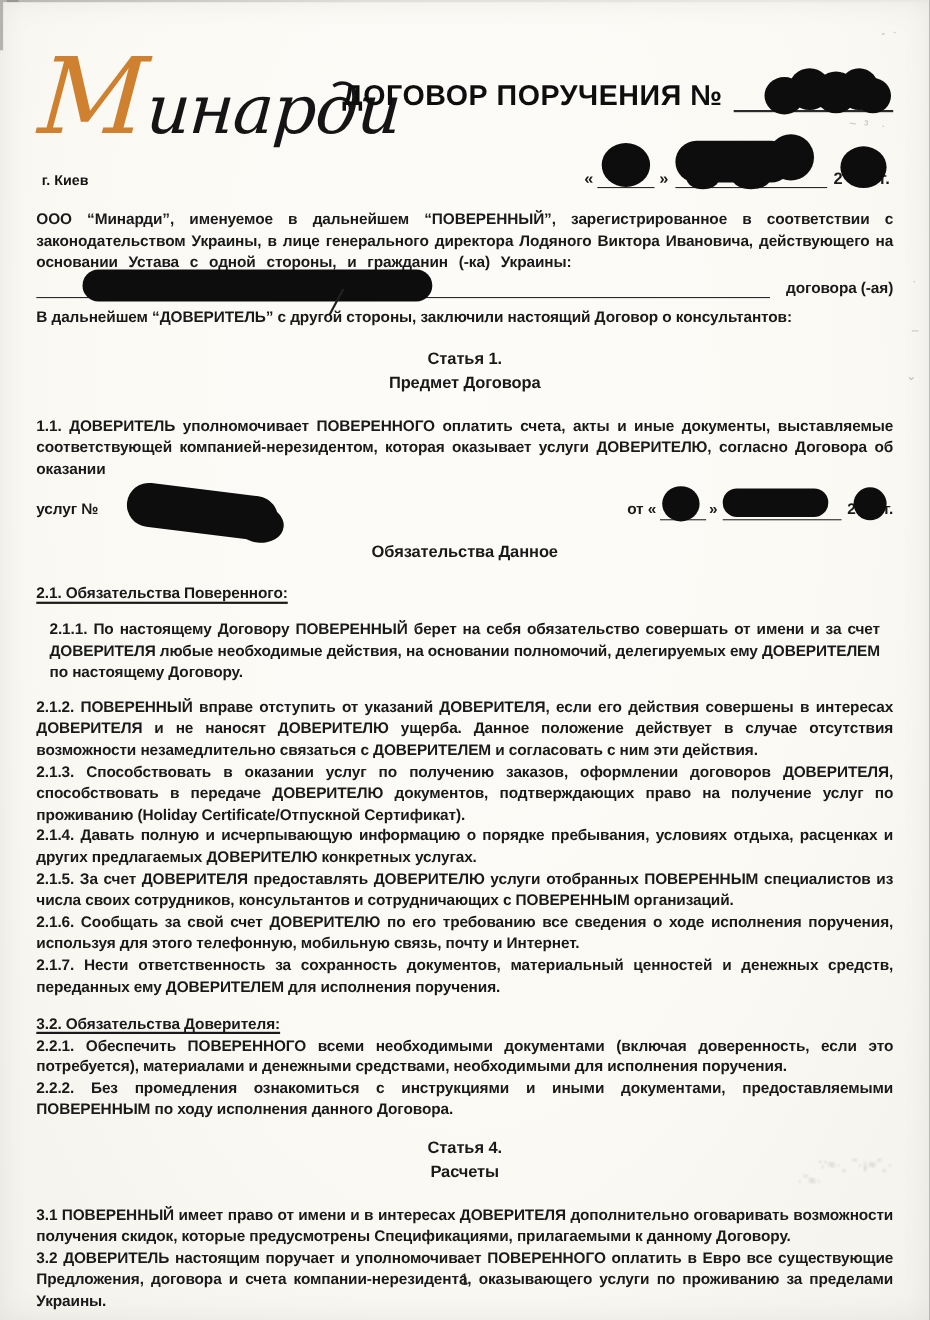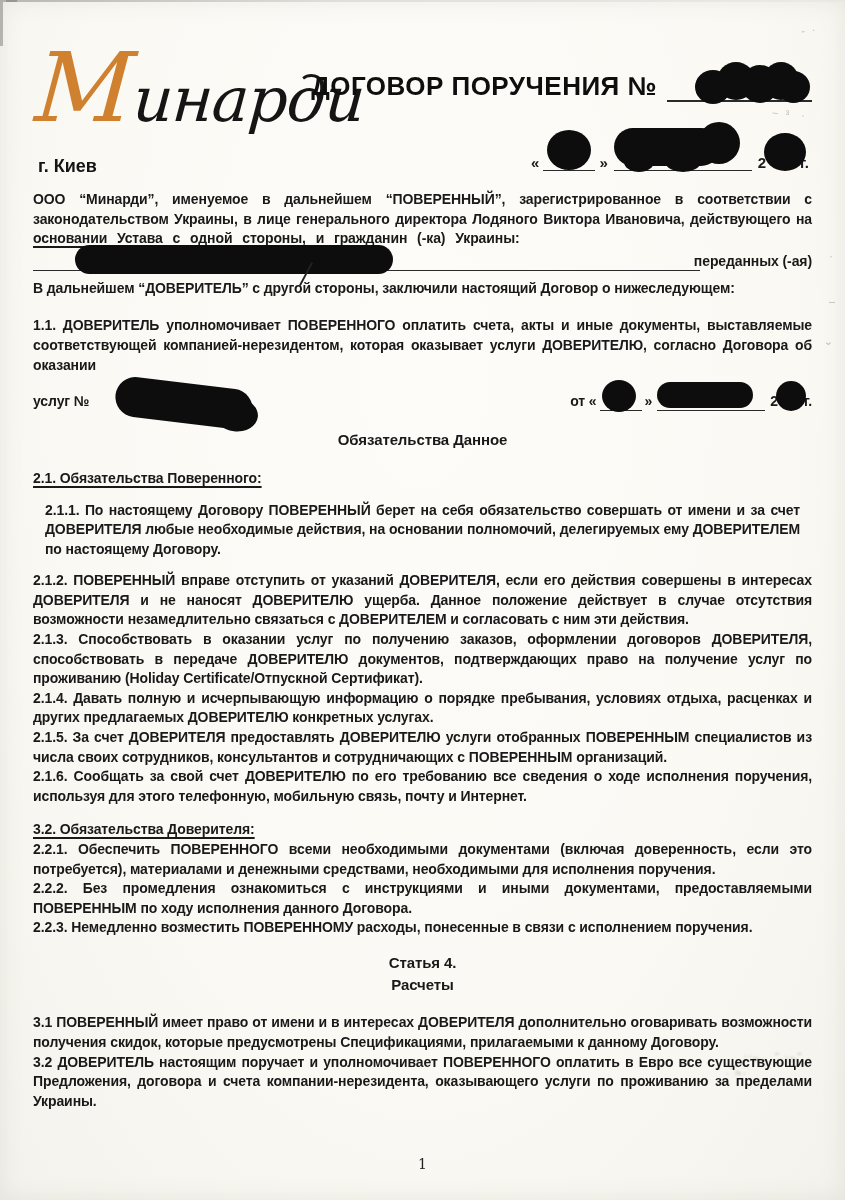--- a/index.html
+++ b/index.html
@@ -18,38 +18,38 @@
   .scan-top-edge{position:absolute;top:0;left:6px;right:0;height:2px;background:linear-gradient(90deg,#8a8a84,#cfcec6 40%,#e6e5dd);opacity:.55;}
   .scan-left-corner{position:absolute;top:0;left:0;width:14px;height:44px;border-left:3px solid #7a7a74;border-top:2px solid #7a7a74;opacity:.5;border-bottom-right-radius:10px;}
   .pencil{position:absolute;color:#8e8c86;font-size:11px;letter-spacing:2px;opacity:.55;}
   .smudge{position:absolute;color:#9a978e;filter:blur(1px);opacity:.6;font-size:12px;letter-spacing:1px;}
 
   
   .header{position:relative;height:190px;}
   .logo{position:absolute;left:36px;top:40px;white-space:nowrap;font-family:"DejaVu Serif", serif;font-style:italic;transform:skewX(-4deg);}
   .logo .initial{font-size:96px;line-height:1;color:#d0812f;font-weight:400;}
   .logo .rest{font-size:62px;line-height:1;color:#151515;letter-spacing:-1px;}
-  .city{position:absolute;left:38px;top:156px;font-size:18px;font-weight:700;color:#141414;}
+  .city{position:absolute;left:38px;top:156px;font-size:13px;font-weight:700;color:#141414;}
 
   .contract-title-row{position:absolute;top:70px;right:33px;display:flex;align-items:flex-end;}
   .contract-title{font-size:26px;font-weight:700;letter-spacing:.5px;color:#0e0e0e;white-space:nowrap;}
   .number-line{position:relative;width:145px;height:30px;margin-left:10px;border-bottom:2px solid #2a2a2a;}
   .blob-cluster{position:absolute;left:28px;bottom:-4px;width:115px;height:42px;}
   .blob-cluster .b{position:absolute;background:#0d0d0d;border-radius:50%;}
 
   .date-row{position:absolute;top:148px;right:36px;display:flex;align-items:flex-end;font-size:15px;font-weight:700;white-space:nowrap;}
   .seg{position:relative;border-bottom:1.5px solid #2a2a2a;height:22px;}
   .seg .dot{position:absolute;background:#0d0d0d;border-radius:50%;}
   .seg .pill{position:absolute;background:#0d0d0d;border-radius:999px;}
   .lump{position:absolute;background:#0d0d0d;border-radius:50%;}
 
   
   .body{position:relative;padding:0 33px;font-size:14px;font-weight:700;line-height:1.40;letter-spacing:-0.1px;color:#191919;}
   .para{text-align:justify;}
-  .u{text-decoration:underline;text-underline-offset:3px;text-decoration-thickness:1.5px;word-spacing:14px;}
+  .u{text-underline-offset:3px;text-decoration-thickness:1.5px;word-spacing:14px;}
   .sp{word-spacing:6px;}
   .fill-line{position:relative;height:26px;margin-top:2px;}
   .fill-line .rule{position:absolute;left:0;top:19px;width:667px;border-bottom:1.5px solid #2a2a2a;}
   .fill-line .marker{position:absolute;left:42px;top:-6px;width:318px;height:29px;background:#0d0d0d;border-radius:15px;}
   .fill-line .tick{position:absolute;left:272px;top:10px;width:1.5px;height:26px;background:#222;transform:rotate(28deg);}
   .fill-line .right-label{position:absolute;right:0;top:1px;font-weight:700;}
 
   .art-head{text-align:center;font-weight:700;font-size:15px;line-height:1.45;}
   .sec-title{font-weight:700;text-decoration:underline;text-underline-offset:3px;text-decoration-thickness:1.8px;}
 
@@ -115,25 +115,29 @@
   </div>
 
   <div class="body">
 
     <p class="para" style="margin:0;"><span>ООО “Минарди”, именуемое в дальнейшем “ПОВЕРЕННЫЙ”,  зарегистрированное в соответствии с законодательством Украины, в лице генерального директора Лодяного Виктора Ивановича, действующего на </span><span class="u sp">основании Устава с одной</span><span class="sp"> стороны, и гражданин (-ка) Украины:</span></p>
 
     <div class="fill-line">
       <span class="rule"></span>
       <span class="marker"></span>
       <span class="tick"></span>
-      <span class="right-label">переданных (-ая)</span>
+      <span class="right-label">договора (-ая)</span>
     </div>
 
-    <p class="para" style="margin:2px 0 0 0;">В дальнейшем “ДОВЕРИТЕЛЬ” с другой стороны, заключили настоящий Договор о нижеследующем:</p>
+    <p class="para" style="margin:2px 0 0 0;">В дальнейшем “ДОВЕРИТЕЛЬ” с другой стороны, заключили настоящий Договор о консультантов:</p>
 
+    <div class="art-head mt18">
+      <div>Статья 1.</div>
+      <div>Предмет Договора</div>
+    </div>
 
     <p class="para mt18" style="margin-bottom:0;">1.1. ДОВЕРИТЕЛЬ уполномочивает ПОВЕРЕННОГО оплатить счета, акты и иные документы, выставляемые соответствующей компанией-нерезидентом, которая оказывает услуги ДОВЕРИТЕЛЮ, согласно Договора об оказании</p>
 
     <div class="svc-row">
       <span class="svc-label">услуг №</span>
       <span class="svc-blob"></span>
       <span class="svc-spacer"></span>
       <span class="svc-right">
         <span>от</span>&nbsp;<span>«</span>
         <span class="seg" style="width:42px;margin:0 3px;">
@@ -155,25 +159,25 @@
       <div>Обязательства Данное</div>
     </div>
 
     <p class="sec-title mt18" style="margin-bottom:0;">2.1. Обязательства Поверенного:</p>
     <p class="para" style="margin:12px;">2.1.1. По настоящему Договору ПОВЕРЕННЫЙ берет на себя обязательство совершать от имени и за счет ДОВЕРИТЕЛЯ  любые необходимые действия, на основании полномочий, делегируемых ему ДОВЕРИТЕЛЕМ по настоящему Договору.</p>
     <p class="para" style="margin:0;">2.1.2. ПОВЕРЕННЫЙ вправе отступить от указаний ДОВЕРИТЕЛЯ, если его действия совершены в интересах ДОВЕРИТЕЛЯ и не наносят ДОВЕРИТЕЛЮ ущерба. Данное положение действует в случае отсутствия возможности незамедлительно связаться с ДОВЕРИТЕЛЕМ и согласовать с ним эти действия.</p>
     <p class="para" style="margin:0;">2.1.3. Способствовать в оказании услуг по получению заказов, оформлении договоров ДОВЕРИТЕЛЯ, способствовать в передаче ДОВЕРИТЕЛЮ документов, подтверждающих право на получение услуг по проживанию (Holiday Certificate/Отпускной Сертификат).</p>
     <p class="para" style="margin:0;">2.1.4. Давать полную и исчерпывающую информацию о порядке пребывания, условиях отдыха, расценках и других предлагаемых ДОВЕРИТЕЛЮ конкретных услугах.</p>
     <p class="para" style="margin:0;">2.1.5. За счет ДОВЕРИТЕЛЯ предоставлять ДОВЕРИТЕЛЮ услуги отобранных ПОВЕРЕННЫМ специалистов из числа своих сотрудников, консультантов и сотрудничающих с ПОВЕРЕННЫМ организаций.</p>
     <p class="para" style="margin:0;">2.1.6. Сообщать за свой счет ДОВЕРИТЕЛЮ по его требованию все сведения о ходе исполнения поручения, используя для этого телефонную, мобильную связь, почту и Интернет.</p>
+    <p class="para" style="margin:0;">2.1.7. Нести ответственность за сохранность документов, материальный ценностей и денежных средств, переданных ему ДОВЕРИТЕЛЕМ для исполнения поручения.</p>
 
     <p class="sec-title mt14" style="margin-bottom:0;">3.2. Обязательства Доверителя:</p>
     <p class="para" style="margin:0;">2.2.1. Обеспечить ПОВЕРЕННОГО всеми необходимыми документами (включая доверенность, если это потребуется), материалами и денежными средствами, необходимыми для исполнения поручения.</p>
     <p class="para" style="margin:0;">2.2.2. Без промедления ознакомиться с инструкциями и иными документами, предоставляемыми ПОВЕРЕННЫМ по ходу исполнения данного Договора.</p>
-    <p class="para" style="margin:0;">2.2.3. Немедленно возместить ПОВЕРЕННОМУ расходы, понесенные в связи с исполнением поручения.</p>
 
     <div class="art-head mt14">
       <div>Статья 4.</div>
       <div>Расчеты</div>
     </div>
 
     <p class="para mt18" style="margin-bottom:0;">3.1 ПОВЕРЕННЫЙ имеет право от имени и в интересах ДОВЕРИТЕЛЯ дополнительно оговаривать возможности получения скидок, которые предусмотрены Спецификациями, прилагаемыми к данному Договору.</p>
     <p class="para" style="margin:0;">3.2 ДОВЕРИТЕЛЬ настоящим поручает и уполномочивает ПОВЕРЕННОГО оплатить в Евро все существующие Предложения, договора и счета компании-нерезидента, оказывающего услуги по проживанию за пределами Украины.</p>
   </div>
 

